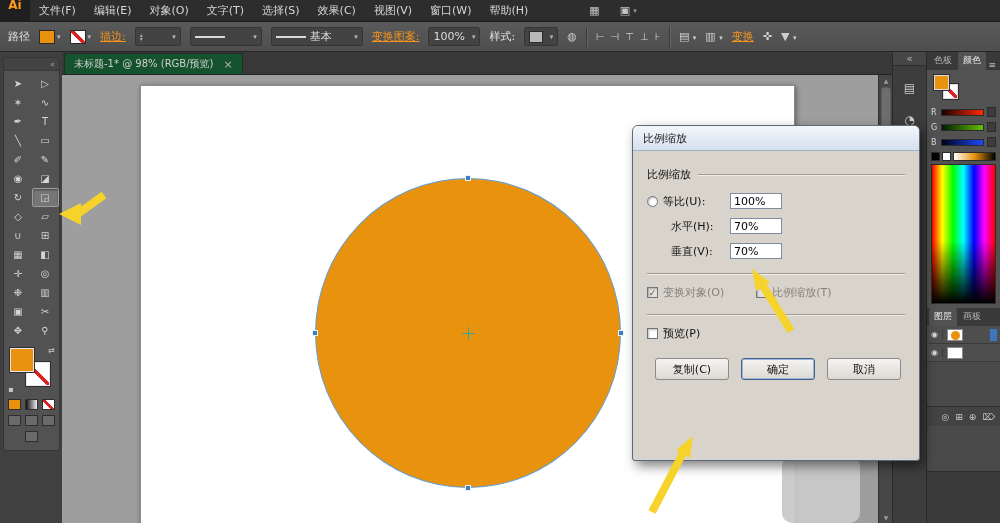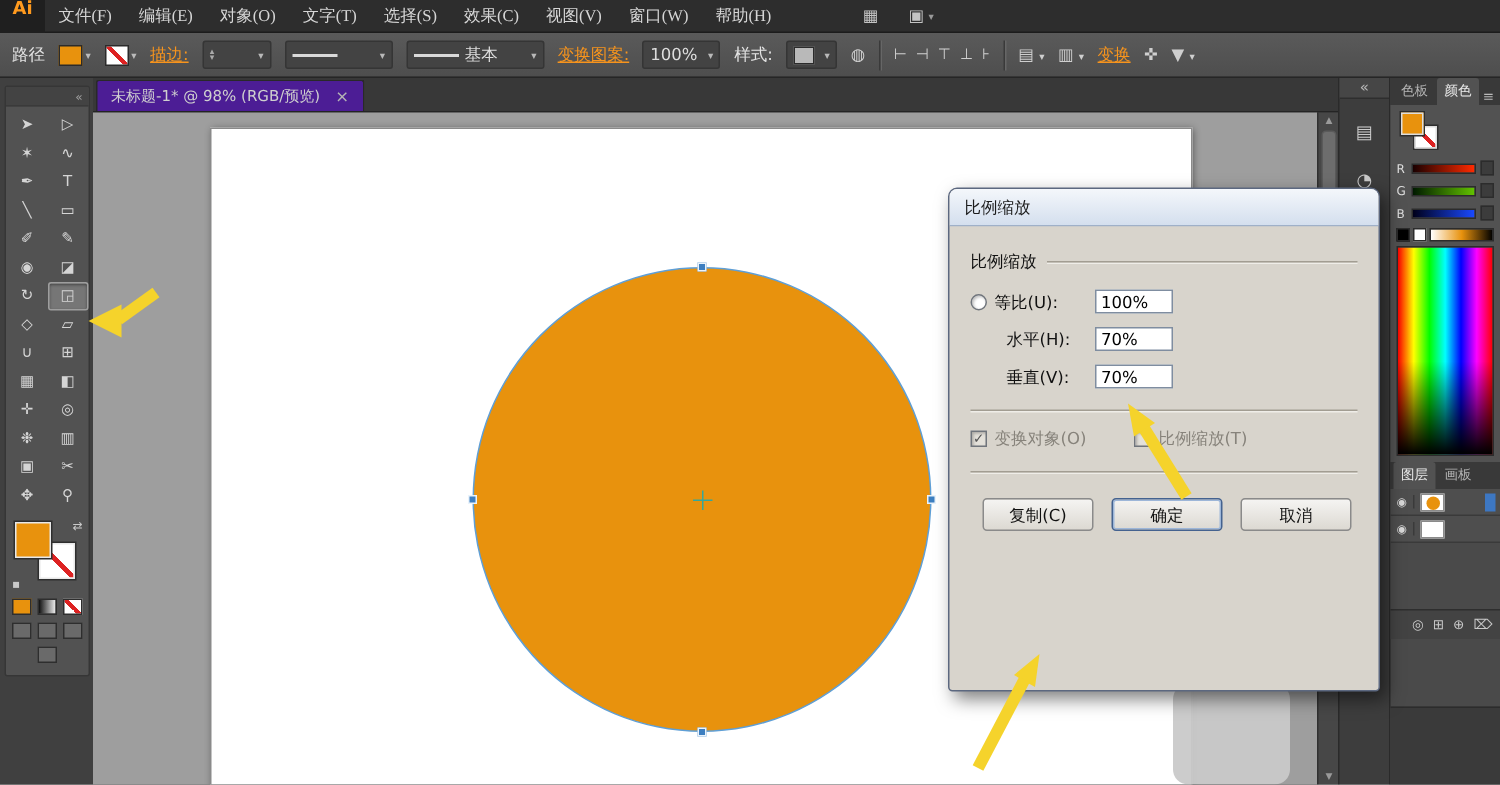--- a/index.html
+++ b/index.html
@@ -3,21 +3,21 @@
 <meta charset="utf-8">
 <style>
   * { margin:0; padding:0; box-sizing:border-box; }
   html,body { width:1000px; height:523px; }
   body { font-family:"DejaVu Sans","Liberation Sans",sans-serif; background:#3f3f3f; overflow:hidden; }
   #app { position:relative; width:1000px; height:523px; background:#3f3f3f; }
 
   
   .menubar { position:absolute; left:0; top:0; width:1000px; height:22px; background:#2d2d2d; border-bottom:1px solid #1c1c1c; display:flex; align-items:center; color:#d6d6d6; font-size:11px; }
   .logo { width:30px; height:34px; background:#1f1f1f; color:#ff9a1e; font-weight:bold; font-size:12px; text-align:center; line-height:22px; }
-  .menu-item { padding:0 9px; line-height:22px; cursor:default;font-family:Liberation Serif, serif; }
+  .menu-item { padding:0 9px; line-height:22px; cursor:default; }
   .menubar-icons { margin-left:52px; display:flex; gap:20px; color:#c4c4c4; font-size:11px; align-items:center; }
   .mb-icon { display:flex; gap:3px; align-items:center; }
   .mb-icon .arrow { font-size:7px; color:#999; }
 
   
   .controlbar { position:absolute; left:0; top:22px; width:1000px; height:30px; background:linear-gradient(#5a5a5a,#4e4e4e); border-bottom:1px solid #262626; display:flex; align-items:center; padding:0 8px; gap:9px; color:#e3e3e3; font-size:11px; }
   .cb-link { color:#f7941d; text-decoration:underline; cursor:pointer; }
   .combo { background:#434343; border:1px solid #353535; border-radius:2px; height:19px; display:flex; align-items:center; padding:0 4px; gap:4px; color:#ddd; }
   .combo .arrow { font-size:7px; color:#b9b9b9; margin-left:auto; }
   .combo .line { display:inline-block; width:30px; height:2px; background:#d9d9d9; }
@@ -44,21 +44,21 @@
   .stroke-big { position:absolute; left:22px; top:16px; width:24px; height:24px; background:#fff linear-gradient(45deg, transparent 44%, #d22 44%, #d22 56%, transparent 56%); border:1px solid #e8e8e8; box-shadow:0 0 0 1px #2e2e2e; }
   .fs-mini { position:absolute; font-size:8px; color:#c9c9c9; }
   .mini-row { display:flex; justify-content:center; gap:4px; margin-top:5px; }
   .mini-btn { width:13px; height:11px; border:1px solid #2e2e2e; background:#6a6a6a; display:flex; align-items:center; justify-content:center; font-size:7px; color:#ccc; }
   .mini-btn.color { background:#e8920d; }
   .mini-btn.grad { background:linear-gradient(to right,#111,#eee); }
   .mini-btn.nofill { background:#fff linear-gradient(45deg, transparent 40%, #d22 40%, #d22 60%, transparent 60%); }
 
   
   .tabbar { position:absolute; left:62px; top:52px; width:830px; height:23px; background:#383838; border-bottom:1px solid #242424; display:flex; align-items:flex-end; padding-left:2px; }
-  .doc-tab { height:21px; background:#4c1d95; color:#cfcfcf; font-size:10px; display:flex; align-items:center; gap:10px; padding:0 9px; border:1px solid #292929; border-bottom:none; border-radius:2px 2px 0 0; }
+  .doc-tab { height:21px; background:#14532d; color:#cfcfcf; font-size:10px; display:flex; align-items:center; gap:10px; padding:0 9px; border:1px solid #292929; border-bottom:none; border-radius:2px 2px 0 0; }
   .tab-close { color:#b5b5b5; font-size:11px; cursor:pointer; }
 
   
   .canvas { position:absolute; left:62px; top:75px; width:816px; height:448px; background:#9e9e9e; overflow:hidden; }
   .artboard { position:absolute; left:78px; top:10px; width:655px; height:445px; background:#ffffff; box-shadow:1px 1px 5px rgba(0,0,0,.45); border:1px solid #8a8a8a; }
   .circle { position:absolute; left:253px; top:103px; width:306px; height:310px; border-radius:50%; background:#e8920d; border:1px solid #5f9fd6; }
   .anchor { position:absolute; width:6px; height:6px; background:#3d7fc1; border:1px solid #eaf3fb; }
   .center-mark { position:absolute; left:400px; top:252px; width:13px; height:13px; }
   .center-mark::before, .center-mark::after { content:""; position:absolute; background:#35a79c; }
   .center-mark::before { left:0; top:6px; width:13px; height:1px; }
@@ -443,20 +443,24 @@
       <div class="drow two-checks">
         <span class="checkbox dis">
             <span>✓</span>
           </span>
         <span class="dis-label">变换对象(O)</span>
         <span class="gap"></span>
         <span class="checkbox dis"></span>
         <span class="dis-label">比例缩放(T)</span>
       </div>
       <div class="dsep"></div>
+      <div class="drow">
+        <span class="checkbox"></span>
+        <span>预览(P)</span>
+      </div>
       <div class="btn-row">
         <button class="btn">复制(C)</button>
         <button class="btn default">确定</button>
         <button class="btn">取消</button>
       </div>
     </div>
   </div>
 
   <svg class="arrows" width="1000" height="523" viewBox="0 0 1000 523">
     <g fill="#f5d32b" stroke="none">

